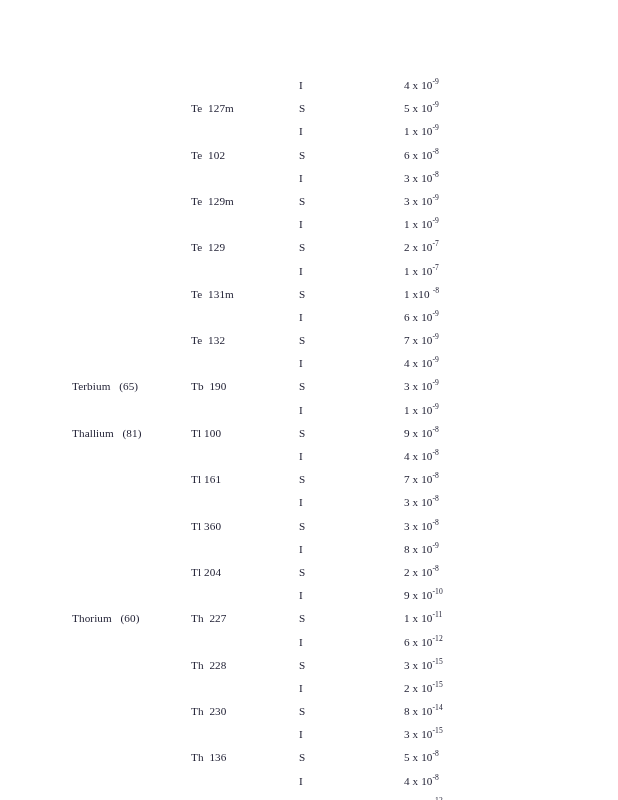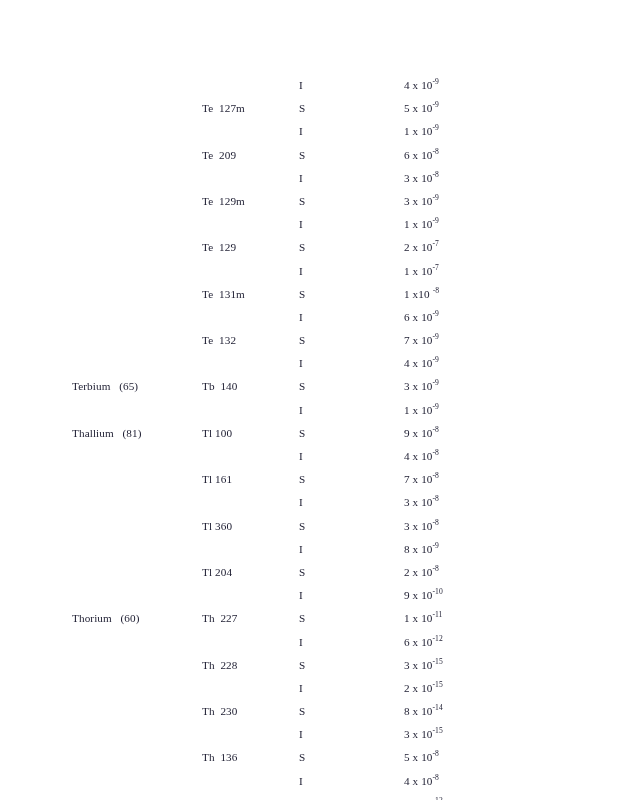--- a/index.html
+++ b/index.html
@@ -47,21 +47,21 @@
     white-space: pre;
     color: #1c1c30;
   }
 
   .col-element {
     left: 72px;
     letter-spacing: 0.1px;
     font-family: Liberation Serif, serif;
   }
   .col-nuclide {
-    left: 202px;
+    left: 191px;
     letter-spacing: 0.1px;
   }
   .col-class {
     left: 299px;
     letter-spacing: 0.1px;
   }
   .col-value {
     left: 404px;
     letter-spacing: 0.1px;
   }
@@ -96,21 +96,21 @@
         <span class="cell col-value"><span>5 x 10</span><sup>-9</sup></span>
       </div>
       <div class="table-row">
         <span class="cell col-element"></span>
         <span class="cell col-nuclide"></span>
         <span class="cell col-class">I</span>
         <span class="cell col-value"><span>1 x 10</span><sup>-9</sup></span>
       </div>
       <div class="table-row">
         <span class="cell col-element"></span>
-        <span class="cell col-nuclide">Te  209</span>
+        <span class="cell col-nuclide">Te  102</span>
         <span class="cell col-class">S</span>
         <span class="cell col-value"><span>6 x 10</span><sup>-8</sup></span>
       </div>
       <div class="table-row">
         <span class="cell col-element"></span>
         <span class="cell col-nuclide"></span>
         <span class="cell col-class">I</span>
         <span class="cell col-value"><span>3 x 10</span><sup>-8</sup></span>
       </div>
       <div class="table-row">
@@ -156,21 +156,21 @@
         <span class="cell col-value"><span>7 x 10</span><sup>-9</sup></span>
       </div>
       <div class="table-row">
         <span class="cell col-element"></span>
         <span class="cell col-nuclide"></span>
         <span class="cell col-class">I</span>
         <span class="cell col-value"><span>4 x 10</span><sup>-9</sup></span>
       </div>
       <div class="table-row">
         <span class="cell col-element">Terbium   (65)</span>
-        <span class="cell col-nuclide">Tb  140</span>
+        <span class="cell col-nuclide">Tb  190</span>
         <span class="cell col-class">S</span>
         <span class="cell col-value"><span>3 x 10</span><sup>-9</sup></span>
       </div>
       <div class="table-row">
         <span class="cell col-element"></span>
         <span class="cell col-nuclide"></span>
         <span class="cell col-class">I</span>
         <span class="cell col-value"><span>1 x 10</span><sup>-9</sup></span>
       </div>
       <div class="table-row">

